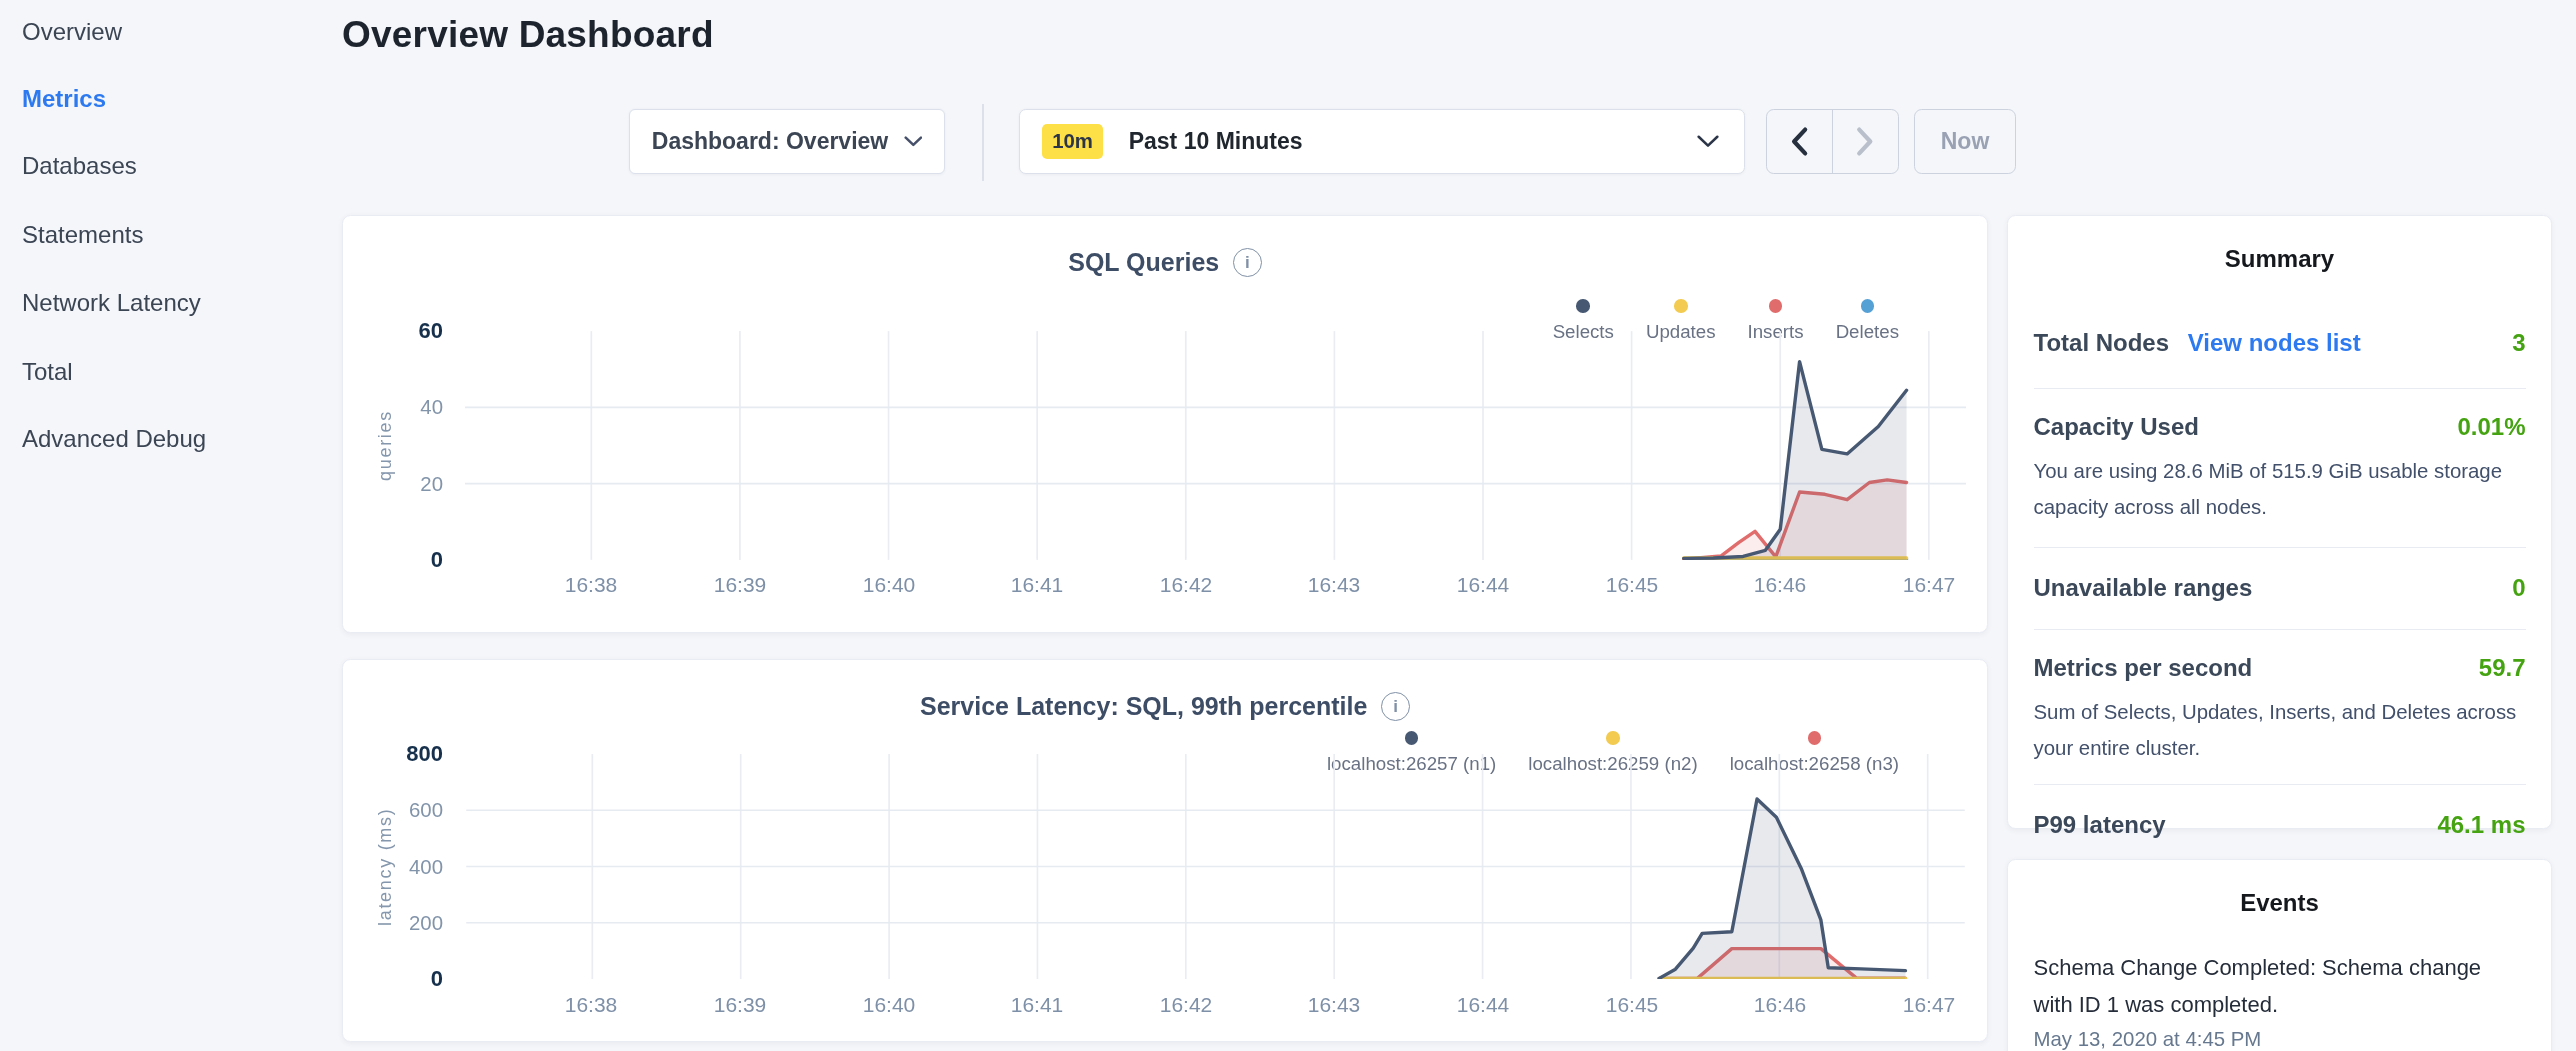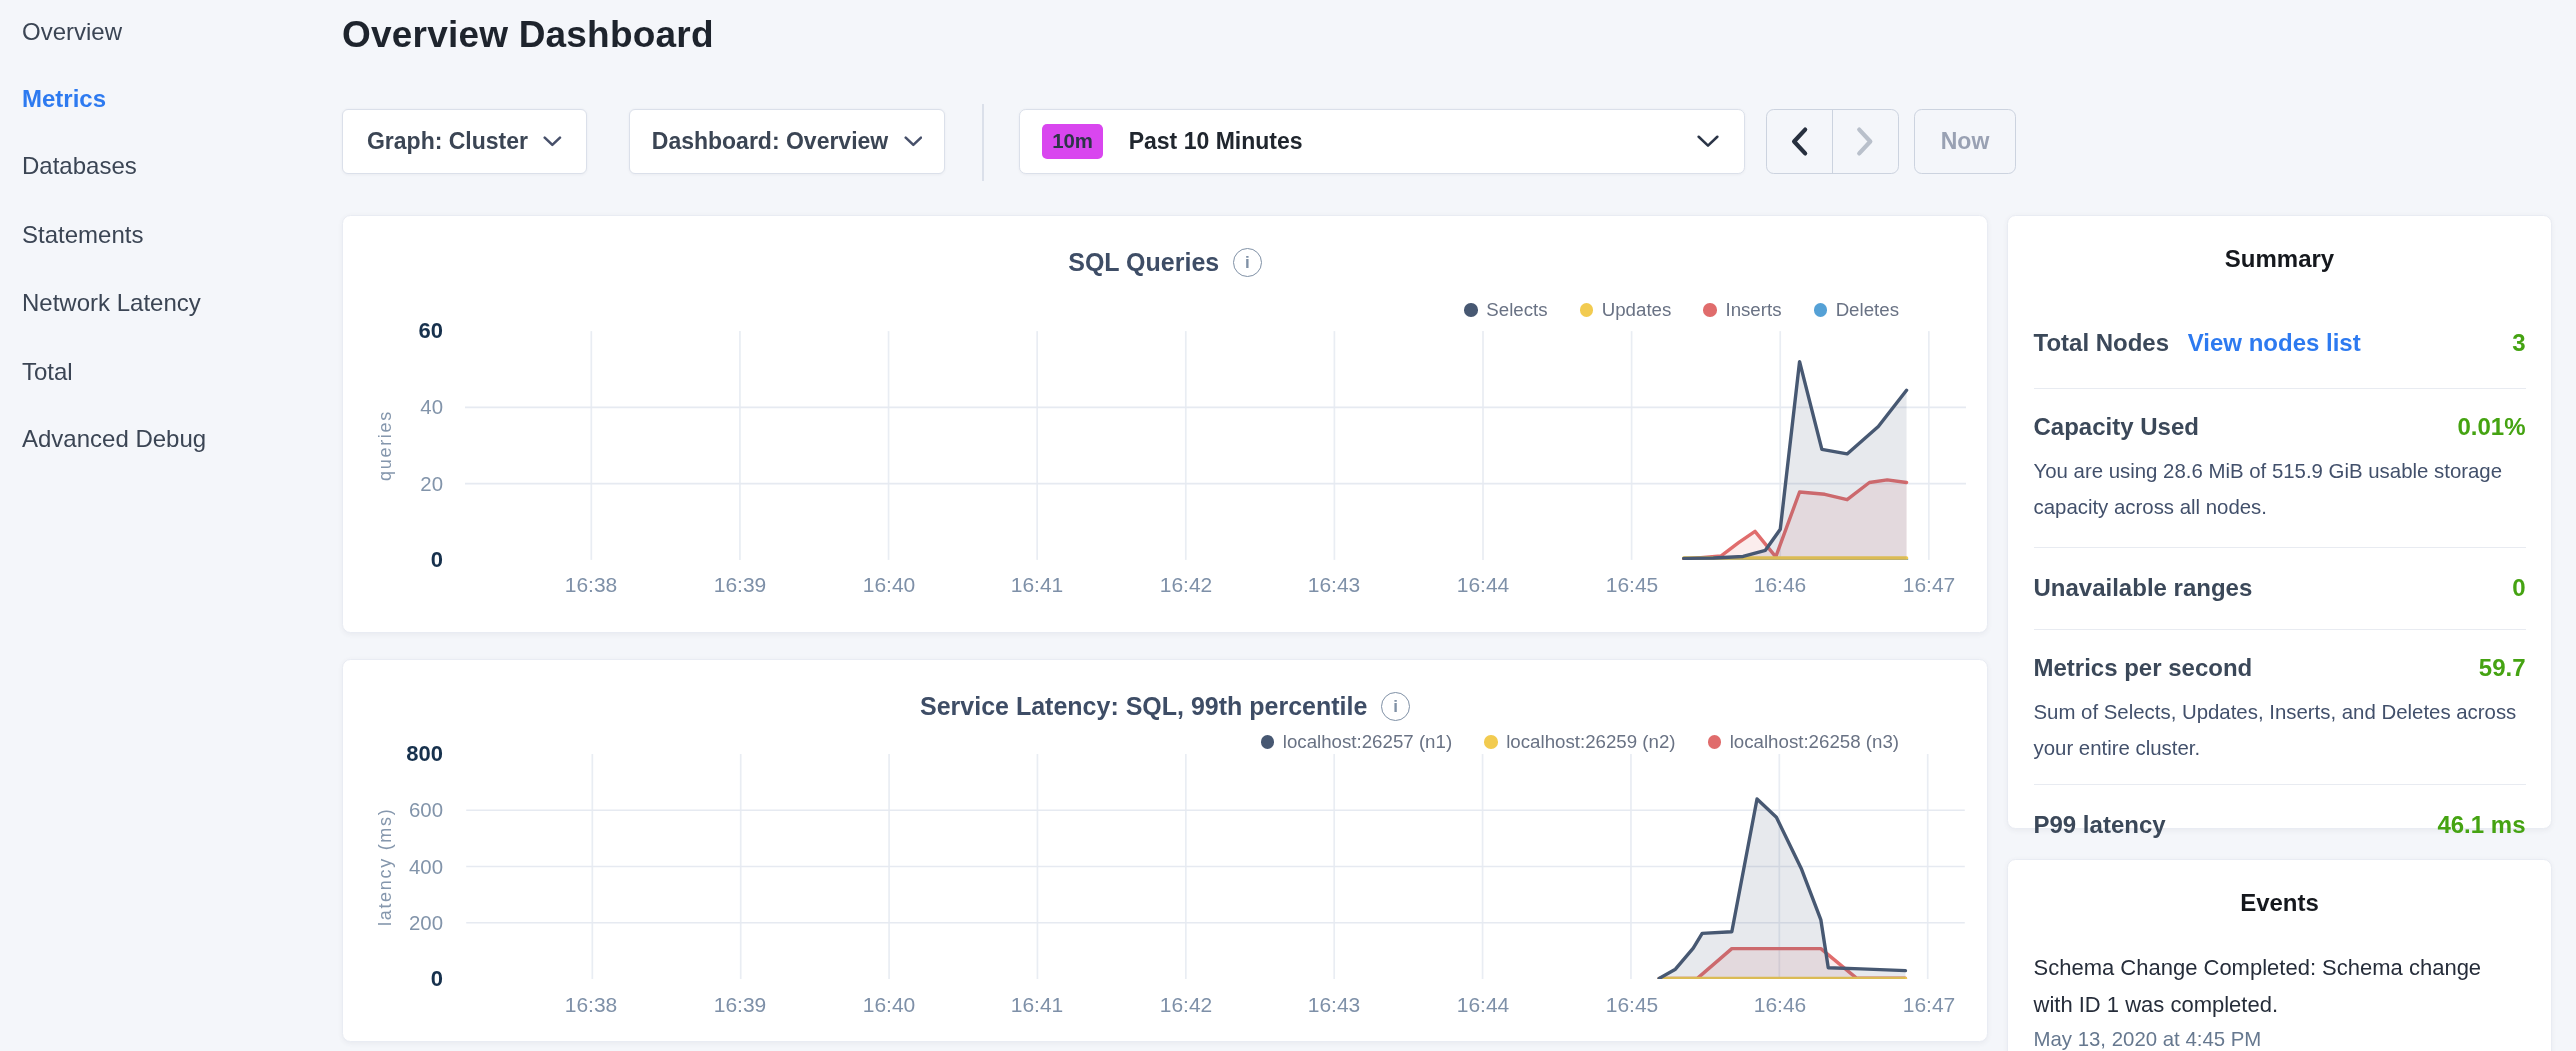--- a/index.html
+++ b/index.html
@@ -30,21 +30,21 @@
     box-shadow:0 0.9px 2.6px rgba(50,60,80,.05); cursor:pointer; white-space:nowrap;
   }
   #dd-graph { left:342px; width:245px; }
   #dd-dashboard { left:629px; width:316px; }
   .vdivider { position:absolute; left:982px; top:104px; height:77px; width:1.7px; background:#dbe0ea; }
   #time-picker {
     left:1019px; width:726px; background:#fff; border:1.7px solid #dbe0ea;
     border-radius:6.8px; cursor:pointer; box-shadow:0 0.9px 2.6px rgba(50,60,80,.05);
   }
   .time-badge {
-    margin-left:22px; background:#d946ef; border-radius:5.1px; padding:6px 10.2px;
+    margin-left:22px; background:#fde047; border-radius:5.1px; padding:6px 10.2px;
     font-size:20.4px; font-weight:700; color:#2c3547;
   }
   .time-label { margin-left:25.5px; font-size:23px; font-weight:700; color:#20262e; }
   .time-caret { position:absolute; right:25.5px; }
   #arrow-group {
     left:1766px; width:133px; border:1.7px solid #ccd3df; border-radius:7.7px; overflow:hidden;
   }
   .arrow-btn { width:50%; height:100%; display:flex; align-items:center; justify-content:center; cursor:pointer; }
   .arrow-btn.prev { border-right:1.7px solid #ccd3df; }
   #btn-now {
@@ -66,21 +66,21 @@
   .chart-title-row { display:flex; align-items:center; justify-content:center; margin-top:32px; gap:13.6px; }
   .chart-title { font-size:25px; font-weight:700; color:#3e4d66; white-space:nowrap; }
   .info-icon {
     width:29px; height:29px; border:1.7px solid #8091a6; border-radius:50%;
     display:flex; align-items:center; justify-content:center;
     color:#8091a6; font-size:17px; font-weight:600; cursor:pointer; flex:0 0 auto;
   }
   .legend { position:absolute; right:88px; display:flex; gap:32px; align-items:center; }
   #chart1 .legend { top:83px; }
   #chart2 .legend { top:71px; }
-  .legend-item { display:flex; align-items:center; gap:8.5px; }
+  .legend-item { display:flex; align-items:center; gap:8.5px;flex-direction:column; }
   .legend-dot { width:13.6px; height:13.6px; border-radius:50%; }
   .legend-label { font-size:18.7px; color:#697284; white-space:nowrap; }
 
   .plot { position:absolute; left:122px; width:1501px; }
   #chart1 .plot { top:115px; height:229px; }
   #chart2 .plot { top:94px; height:225px; }
 
   .ytick {
     position:absolute; left:-134px; width:112px; text-align:right;
     transform:translateY(-50%); font-size:20.4px; color:#8294aa; font-weight:500;
@@ -128,26 +128,20 @@
     <div class="side-item active" style="top:84px">Metrics</div>
     <div class="side-item" style="top:151px">Databases</div>
     <div class="side-item" style="top:220px">Statements</div>
     <div class="side-item" style="top:288px">Network Latency</div>
     <div class="side-item" style="top:357px">Total</div>
     <div class="side-item" style="top:424px">Advanced Debug</div>
   </nav>
 
   <h1 class="page-title">Overview Dashboard</h1>
 
-  <div class="ctl dropdown" id="dd-graph">
-    <span>Graph: Cluster</span>
-    <svg width="18.7" height="11" viewBox="0 0 22 13">
-      <polyline points="2,2 11,10.5 20,2" fill="none" stroke="#47506a" stroke-width="3" stroke-linecap="round" stroke-linejoin="round"></polyline>
-    </svg>
-  </div>
 
   <div class="ctl dropdown" id="dd-dashboard">
     <span>Dashboard: Overview</span>
     <svg width="18.7" height="11" viewBox="0 0 22 13">
       <polyline points="2,2 11,10.5 20,2" fill="none" stroke="#47506a" stroke-width="3" stroke-linecap="round" stroke-linejoin="round"></polyline>
     </svg>
   </div>
 
   <div class="vdivider"></div>
 

